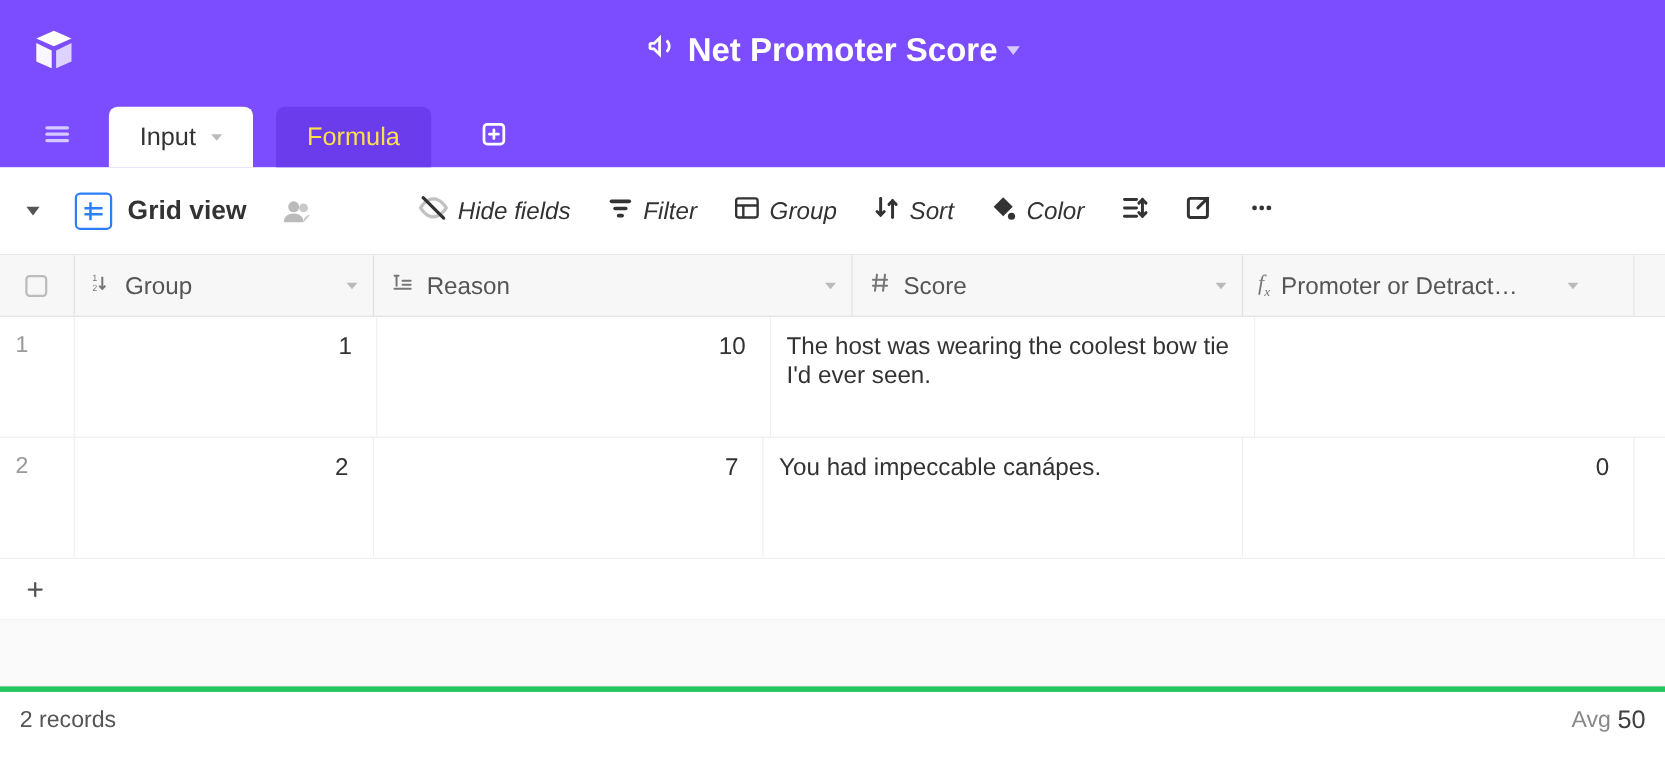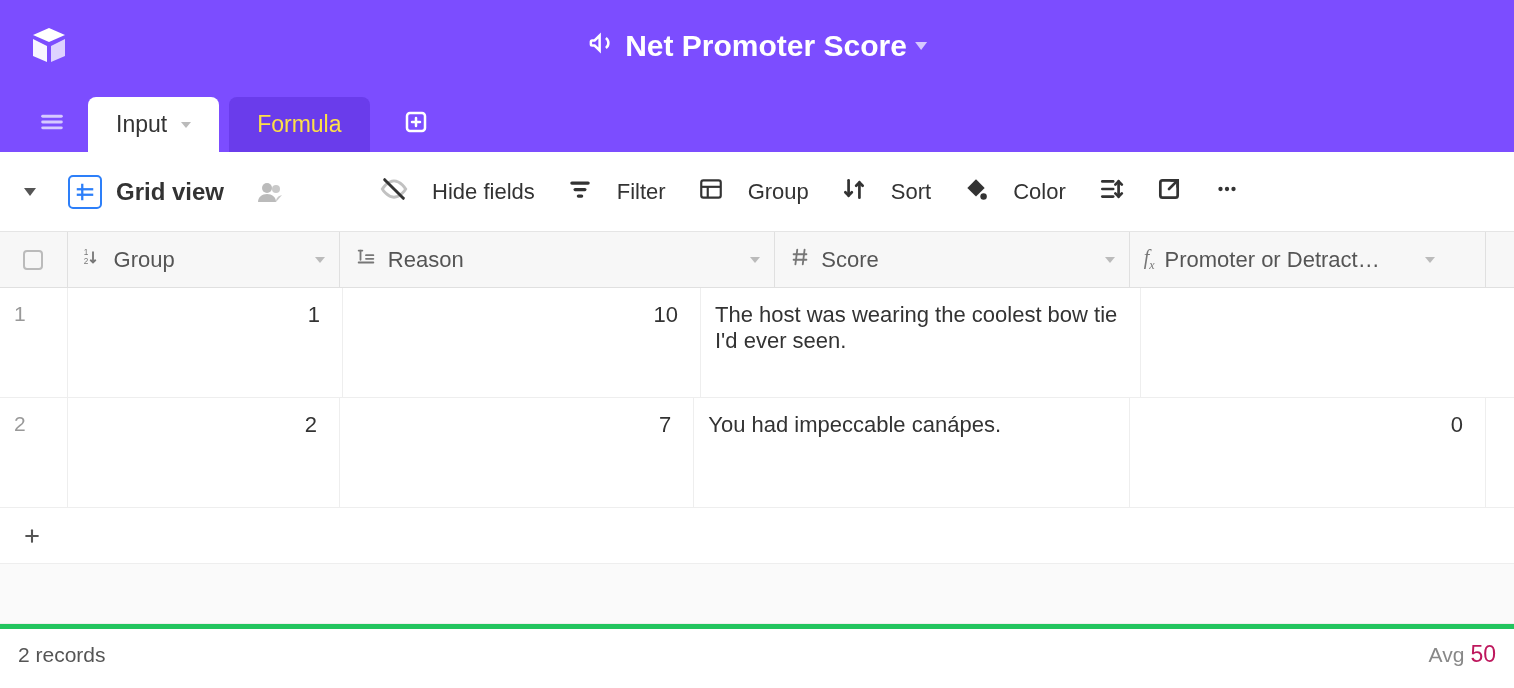--- a/index.html
+++ b/index.html
@@ -35,21 +35,21 @@
   align-items: center;
   gap: 8px;
   font-size: 30px;
   font-weight: 600;
 }
 .header-tabs {
   height: 60px;
   display: flex;
   align-items: flex-end;
   padding-left: 28px;
-  gap: 0;
+  gap: 11px;
 }
 .menu-btn {
   width: 48px; height: 48px;
   display:flex; align-items:center; justify-content:center;
   border-radius: 6px;
   margin-right: 12px;
   margin-bottom: 6px;
   cursor: pointer;
 }
 .tab {
@@ -86,21 +86,21 @@
 .toolbar .view-switch {
   display:flex; align-items:center; gap:12px; cursor:pointer;
 }
 .toolbar .view-name {
   display:flex; align-items:center; gap:14px; font-weight:600; font-size: 24px;
 }
 .grid-icon-box {
   width:34px; height:34px; border:2.5px solid #2d7ff9; border-radius:5px;
   display:flex; align-items:center; justify-content:center;
 }
-.tb-btn { display:flex; align-items:center; gap:24px; cursor:pointer; color:#333; }
+.tb-btn { display:flex; align-items:center; gap:8px; cursor:pointer; color:#333;font-style:italic; }
 .tb-btn svg { flex-shrink:0; }
 .tb-btn.muted { color:#999; }
 .tb-icon-only { cursor:pointer; color:#333; }
 .table-area { position: relative; }
 .col-headers {
   display: flex;
   height: 56px;
   background: #f7f7f7;
   border-bottom: 1px solid #e0e0e0;
   font-size: 22px;
@@ -360,15 +360,15 @@
         <line x1="5" y1="12" x2="19" y2="12"></line>
       </svg>
   </div>
 
   <div class="summary-gap"></div>
 
   <div class="footer">
     <span>2 records</span>
     <span class="spacer"></span>
     <span class="avg-label">Avg</span>
-    <span style="font-size:23px;color:#be185d;">50</span>
+    <span style="font-size:23px;color:#404040;">50</span>
   </div>
 </div>
 
 </body></html>

